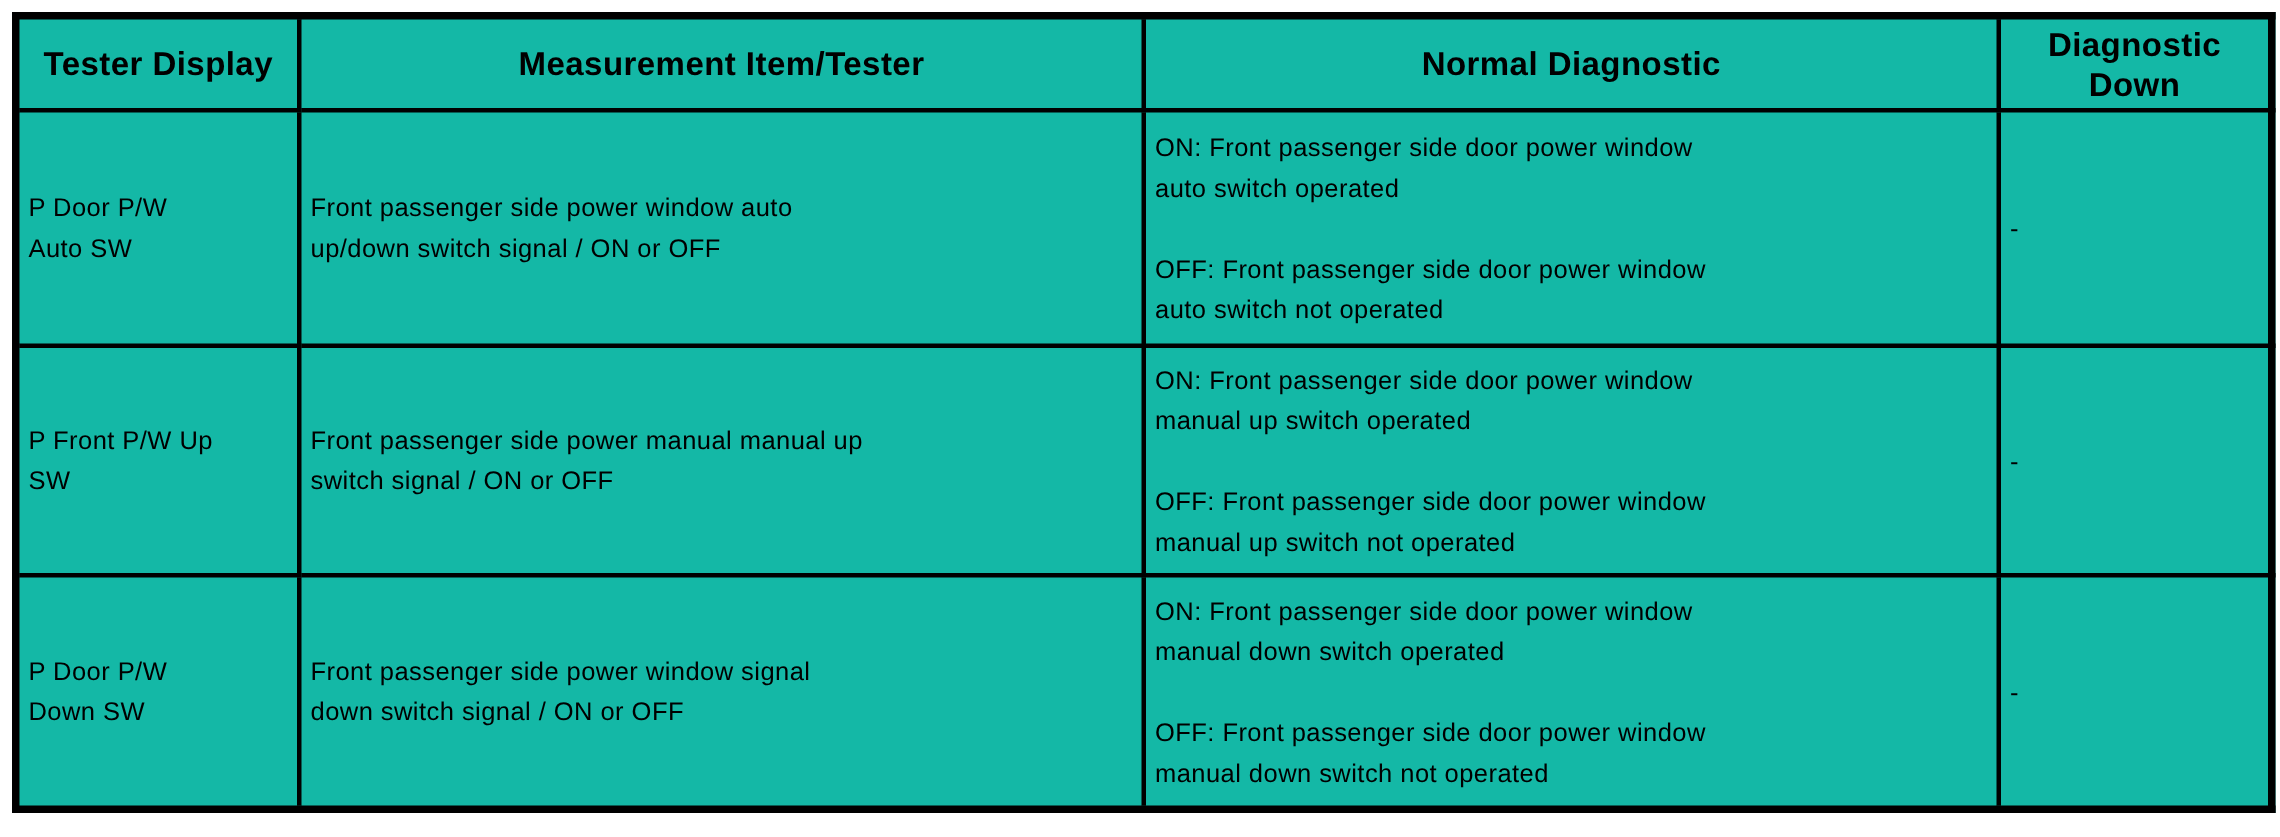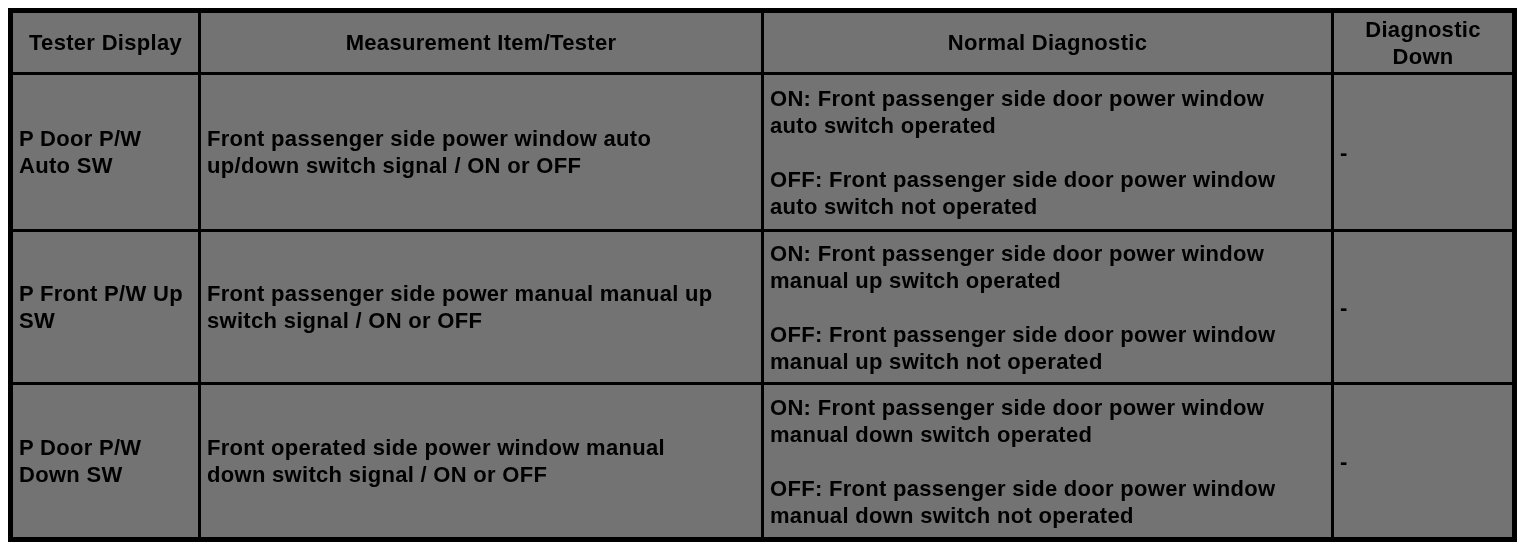--- a/index.html
+++ b/index.html
@@ -15,40 +15,40 @@
     left: 8px;
     top: 8px;
   }
   table.data-list {
     border-collapse: collapse;
     table-layout: fixed;
     width: 1504px;
     border: 5px solid #000000;
     font-family: "Liberation Sans", sans-serif;
     color: #000000;
-    background: #737373;
+    background: #14b8a6;
   }
   table.data-list th,
   table.data-list td {
     border: 3px solid #000000;
     white-space: pre-line;
     overflow: hidden;
     letter-spacing: 0.3px;
   }
   table.data-list th {
     font-size: 22px;
     font-weight: bold;
     line-height: 27px;
     text-align: center;
     vertical-align: middle;
     padding: 2px 4px;
   }
   table.data-list td {
-    font-size: 22px;
-    font-weight: bold;
+    font-size: 17px;
+    font-weight: normal;
     line-height: 27px;
     text-align: left;
     vertical-align: middle;
     padding: 4px 6px;
   }
   tr.header-row   { height: 63px; }
   tr.body-row-0   { height: 157px; }
   tr.body-row-1   { height: 153px; }
   tr.body-row-2   { height: 156px; }
   col.col-tester    { width: 189px; }
@@ -97,21 +97,21 @@
         <td>ON: Front passenger side door power window
 manual up switch operated
 
 OFF: Front passenger side door power window
 manual up switch not operated</td>
         <td>-</td>
       </tr>
       <tr class="body-row-2">
         <td>P Door P/W
 Down SW</td>
-        <td>Front operated side power window manual
+        <td>Front passenger side power window signal
 down switch signal / ON or OFF</td>
         <td>ON: Front passenger side door power window
 manual down switch operated
 
 OFF: Front passenger side door power window
 manual down switch not operated</td>
         <td>-</td>
       </tr>
     </tbody>
   </table>

